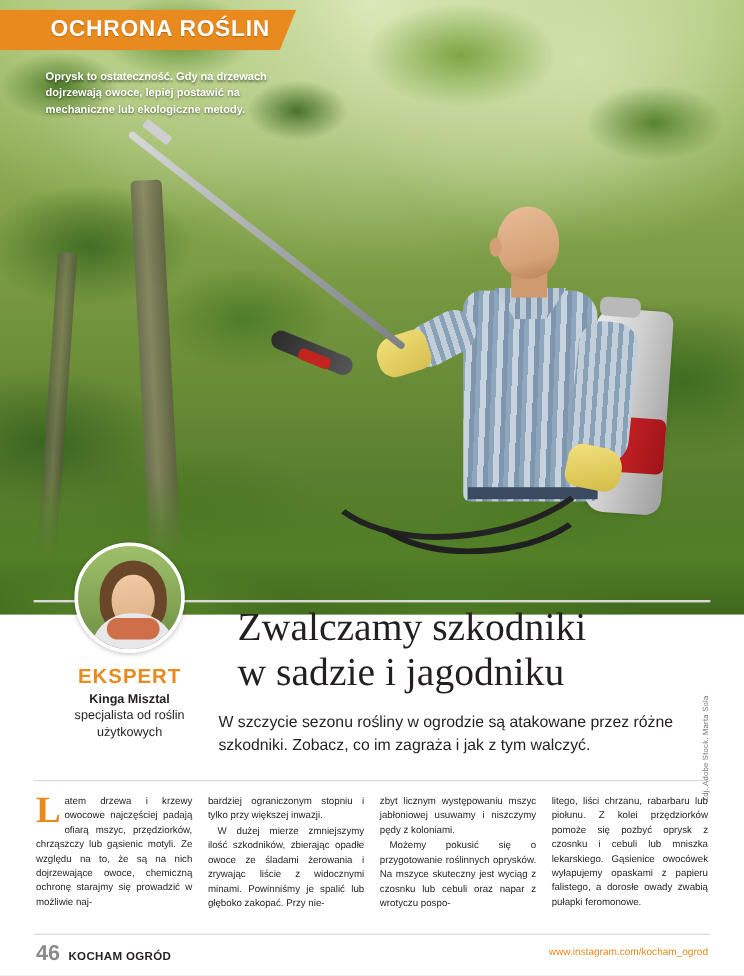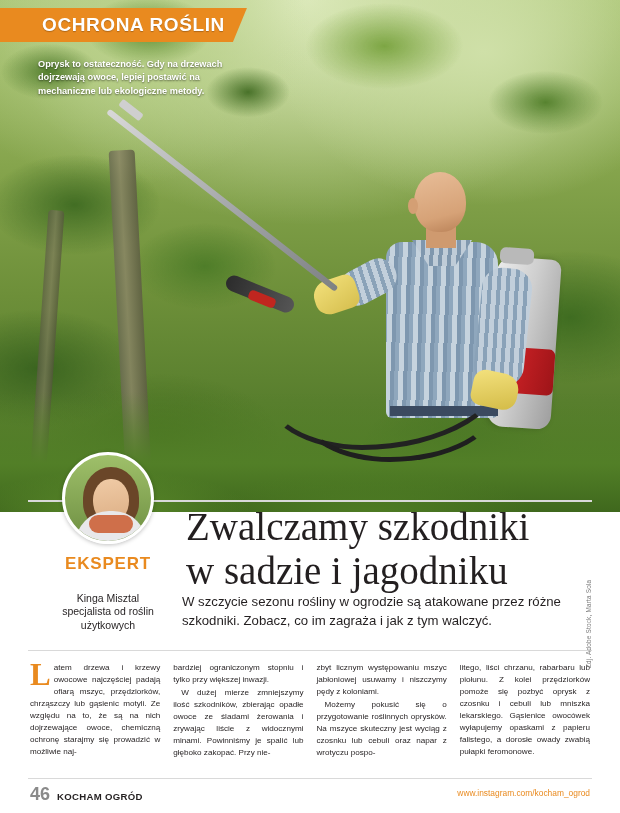--- a/index.html
+++ b/index.html
@@ -248,36 +248,36 @@
     background:#cf6f4a; border-radius:10px;
   }
   .expert-label {
     margin-top: 10px;
     color: #e98a1f;
     font-weight: bold;
     font-size: 17px;
     letter-spacing: .8px;
   }
   .expert-name {
-    margin-top: 18px;
+    margin-top: 3px;
     font-size: 10.5px;
-    font-weight: normal;
+    font-weight: bold;
     color: #231f20;
   }
   .expert-role {
     font-size: 10.5px;
     color: #231f20;
     line-height: 1.35;
   }
 
   
   .headline {
-    position: absolute; left: 186px; top: 505px; width: 410px;
+    position: absolute; left: 198px; top: 505px; width: 410px;
     font-family: "Liberation Serif", serif;
-    font-size: 39px;
+    font-size: 33px;
     line-height: 1.14;
     color: #231f20;
   }
   .standfirst {
     position: absolute; left: 182px; top: 592px; width: 400px;
     font-weight: normal;
     font-size: 13.2px;
     line-height: 1.45;
     color: #231f20;
   }

